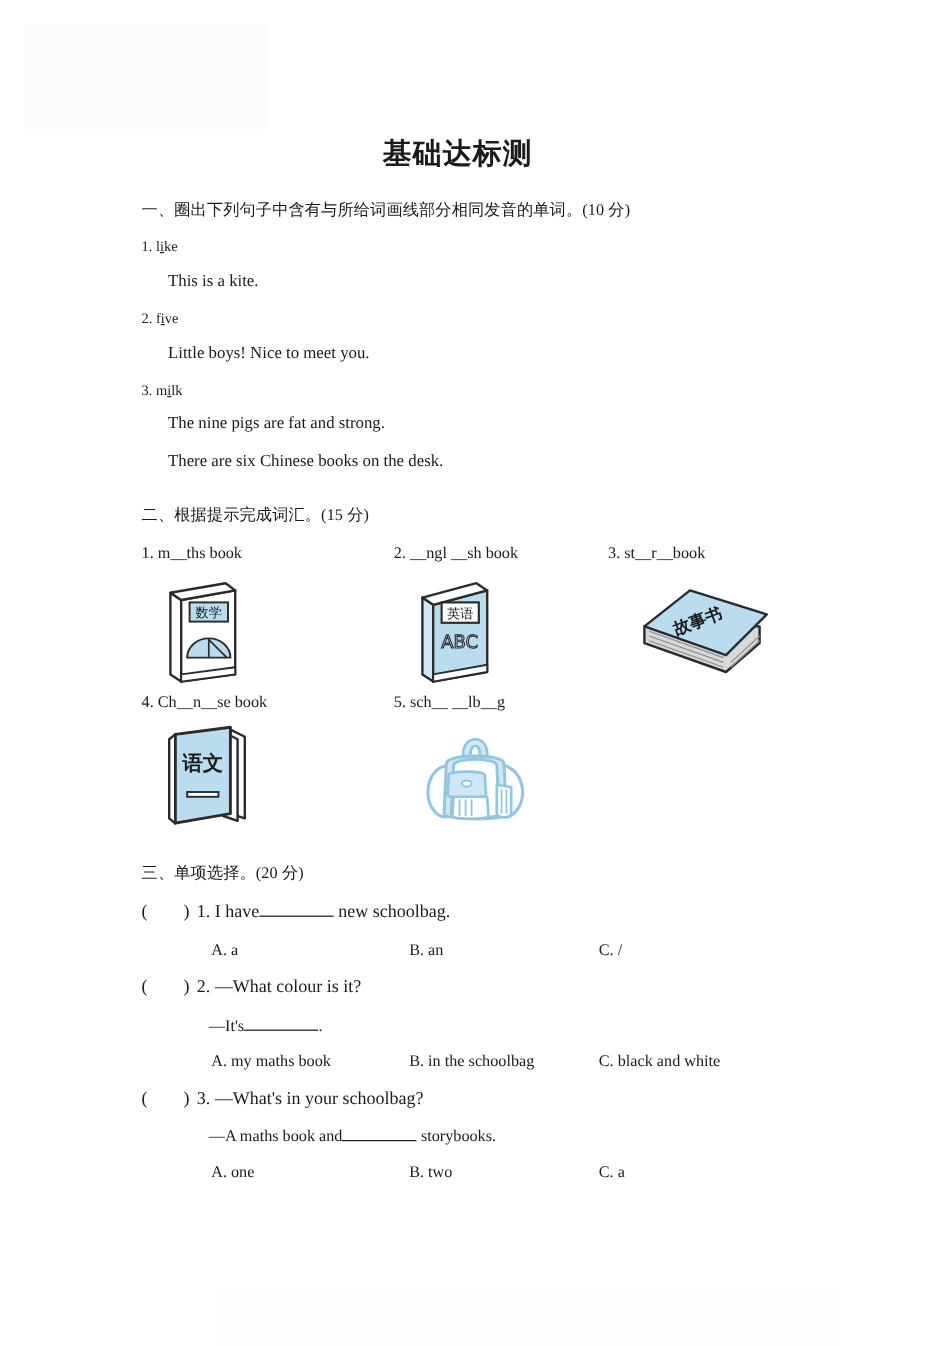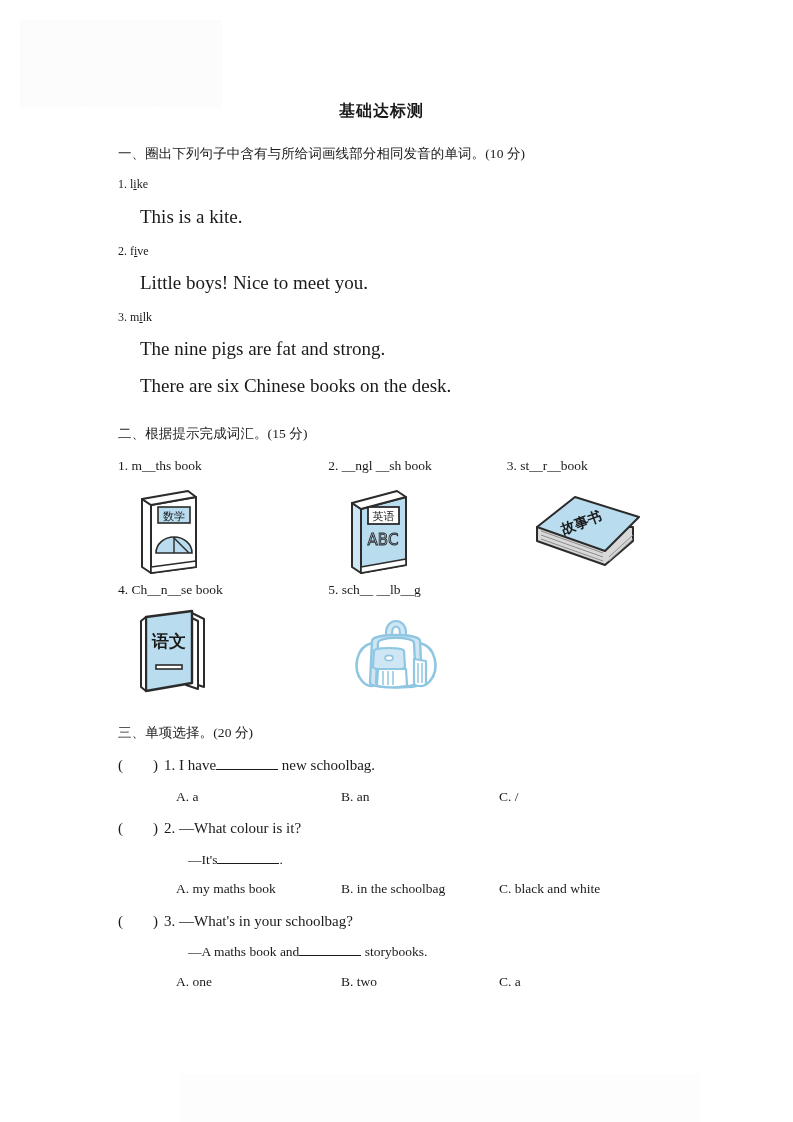--- a/index.html
+++ b/index.html
@@ -45,43 +45,43 @@
     left: 0;
     top: 0;
     width: 793px;
     padding: 0 88px 0 118px;
     box-sizing: border-box;
   }
 
   .doc-title {
     text-align: center;
     font-weight: bold;
-    font-size: 16px;
+    font-size: 24px;
     letter-spacing: 1px;
-    margin: 0;
+    margin: 13px;
     padding-top: 103px;
     padding-right: 60px;
     line-height: 1;
     font-family: "DejaVu Sans", "Liberation Sans", sans-serif;
   }
 
   .section-head {
     font-size: 13.5px;
     margin-top: 26px;
     line-height: 1.35;
     letter-spacing: 0.1px;
   }
 
   .q-line {
     font-size: 12px;
     margin-top: 14px;
     line-height: 1.3;
   }
   .q-sub {
-    font-size: 19px;
+    font-size: 14px;
     margin-top: 12px;
     margin-left: 22px;
     line-height: 1.3;
   }
   .u { text-decoration: underline; }
 
   
   .word-grid {
     margin-top: 14px;
   }
@@ -113,21 +113,21 @@
   
   .mc-q {
     font-size: 15px;
     margin-top: 14px;
     line-height: 1.3;
   }
   .paren { display: inline-block; width: 46px; }
   .mc-cont {
     font-size: 13.5px;
     margin-top: 12px;
-    margin-left: 70px;
+    margin-left: 56px;
     line-height: 1.3;
   }
   .mc-opts {
     display: flex;
     font-size: 13.5px;
     margin-top: 12px;
     margin-left: 58px;
     line-height: 1.3;
   }
   .opt-a { width: 165px; }

